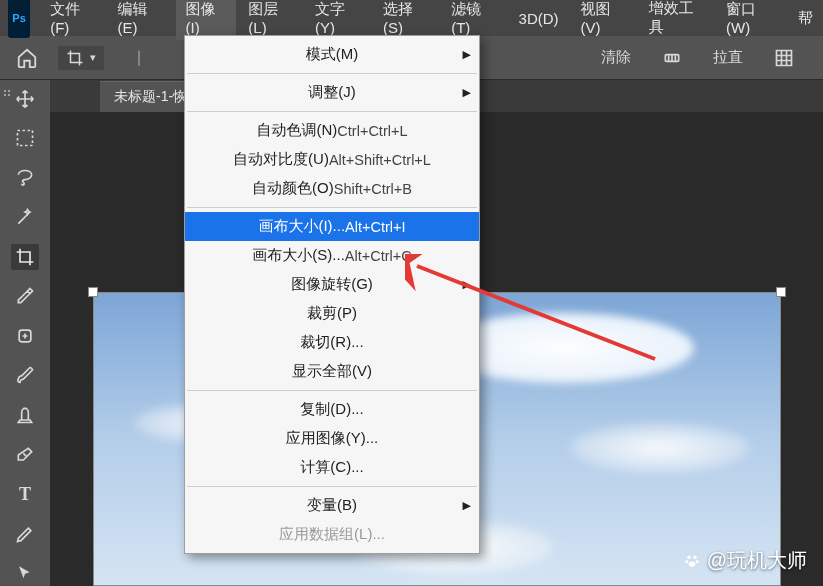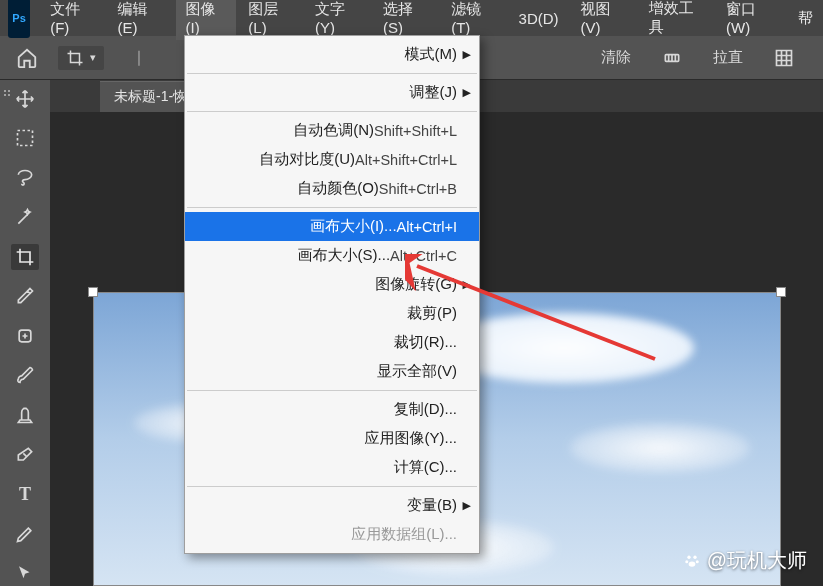--- a/index.html
+++ b/index.html
@@ -29,21 +29,21 @@
   .canvas-area { position:absolute; left:50px; top:112px; right:0; bottom:0; background:#2a2a2a; display:flex; justify-content:center; padding-top:180px;}
   .canvas-img { width:688px; height:294px; background: linear-gradient(180deg,#7da6d6 0%, #b3cde9 50%, #d5e4f3 100%); position:relative; border:1px solid #888;}
   .cloud1 { position:absolute; left:340px; top:20px; width:260px; height:70px; background:radial-gradient(ellipse at center, #fdfeff 0%, #e8f1fb 70%, transparent 100%); border-radius:50%; filter:blur(4px);}
   .cloud2 { position:absolute; left:40px; top:110px; width:150px; height:40px; background:radial-gradient(ellipse, #fff, transparent); border-radius:50%; filter:blur(5px); opacity:.9;}
   .cloud3 { position:absolute; right:30px; top:130px; width:180px; height:50px; background:radial-gradient(ellipse, #fff, transparent); border-radius:50%; filter:blur(5px); opacity:.9;}
   .cloud4 { position:absolute; left:260px; bottom:10px; width:200px; height:55px; background:radial-gradient(ellipse, #fff, transparent); border-radius:50%; filter:blur(5px); opacity:.95;}
   .handle { position:absolute; width:10px; height:10px; background:#fff; border:1px solid #888;}
   .h-tl{left:-6px;top:-6px;} .h-tr{right:-6px;top:-6px;} .h-t{left:50%;top:-6px;transform:translateX(-50%);}
 
   .dropdown { position:absolute; left:184px; top:35px; width:296px; background:#f6f6f6; border:1px solid #9e9e9e; box-shadow:4px 4px 10px rgba(0,0,0,.4); z-index:100; padding:4px 0;}
-  .dd-item { display:flex; justify-content:flex-end; align-items:center; padding:5px 22px 5px 22px; font-size:15px; color:#222; cursor:pointer; position:relative;}
+  .dd-item { display:flex; justify-content:center; align-items:center; padding:5px 22px 5px 22px; font-size:15px; color:#222; cursor:pointer; position:relative;}
   .dd-item.highlight { background:#1a73e8; color:#fff;}
   .dd-item .shortcut { color:#444; font-size:14.5px;}
   .dd-item.highlight .shortcut{ color:#fff;}
   .dd-sep { height:1px; background:#ccc; margin:4px 2px;}
   .dd-sub-arrow { position:absolute; right:8px; font-size:11px; color:#222;}
 
   .arrow-annot { position:absolute; left:405px; top:254px; width:260px; height:110px; z-index:200; pointer-events:none;}
 
   .watermark { position:absolute; right:16px; bottom:12px; color:#fff; font-size:20px; text-shadow:0 1px 3px rgba(0,0,0,.6); display:flex; align-items:center; gap:6px; z-index:50;}
   .wm-ico{ width:18px;height:18px; display:inline-flex;align-items:center;justify-content:center;}
@@ -194,21 +194,21 @@
       <span class="dd-sub-arrow">▶</span>
     </div>
   <div class="dd-sep"></div>
   <div class="dd-item">
       <span>调整(J)</span>
       <span class="dd-sub-arrow">▶</span>
     </div>
   <div class="dd-sep"></div>
   <div class="dd-item">
       <span>自动色调(N)</span>
-      <span class="shortcut">Shift+Shift+L</span>
+      <span class="shortcut">Ctrl+Ctrl+L</span>
     </div>
   <div class="dd-item">
       <span>自动对比度(U)</span>
       <span class="shortcut">Alt+Shift+Ctrl+L</span>
     </div>
   <div class="dd-item">
       <span>自动颜色(O)</span>
       <span class="shortcut">Shift+Ctrl+B</span>
     </div>
   <div class="dd-sep"></div>

